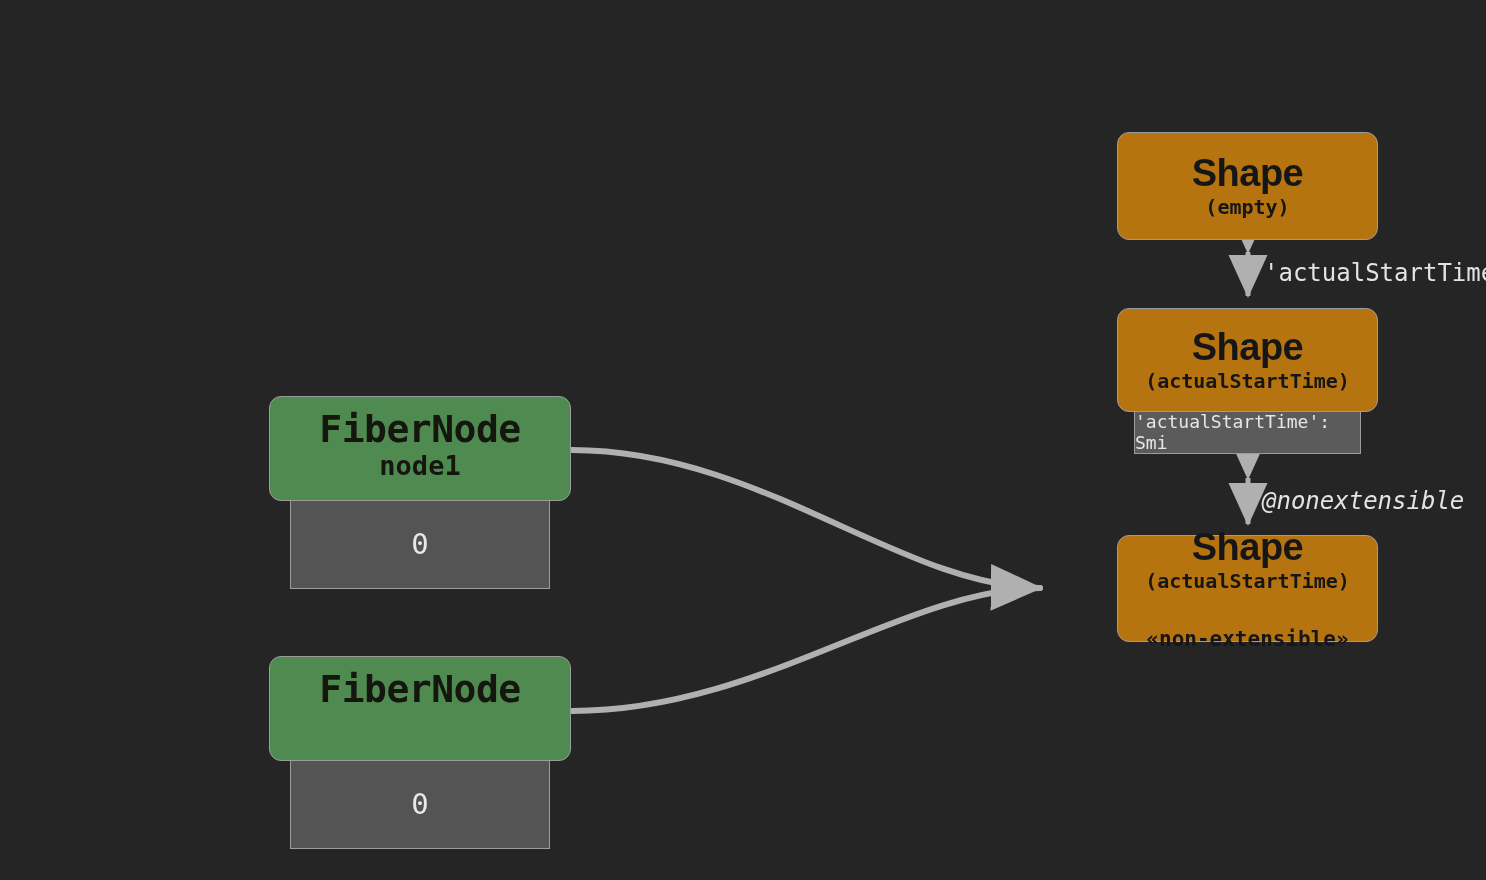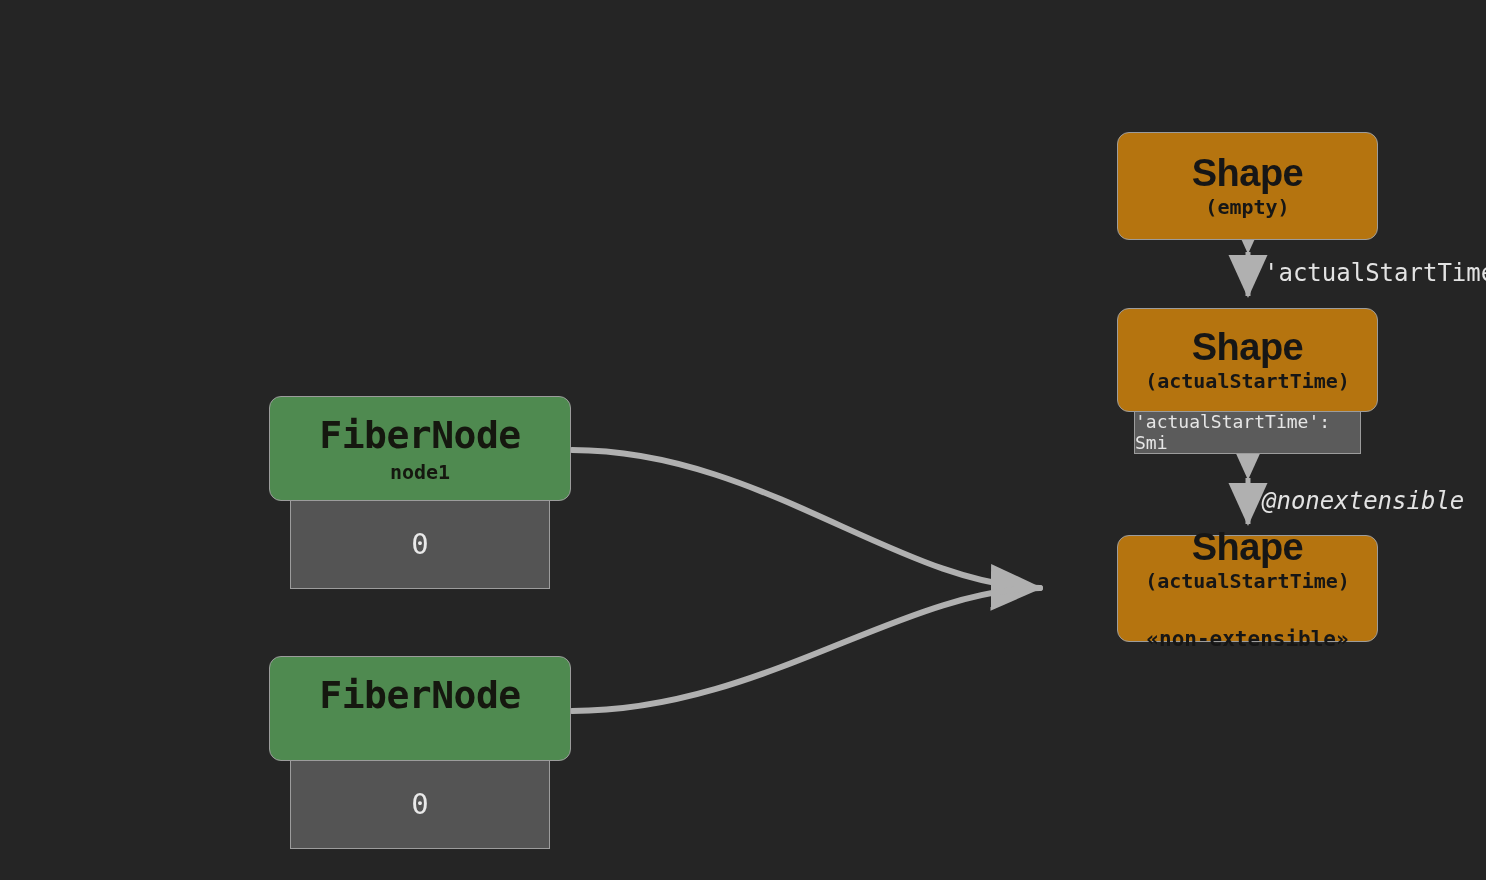--- a/index.html
+++ b/index.html
@@ -32,35 +32,35 @@
   .obj-node {
     position: absolute;
   }
   .obj-head {
     background: #4f8a50;
     border: 1px solid #9c9c9c;
     border-radius: 12px;
     box-sizing: border-box;
     color: #15170f;
     text-align: center;
-    padding: 16px 10px 10px 10px;
+    padding: 10px 10px 10px 10px;
     position: relative;
     z-index: 2;
   }
   .obj-title {
     font-family: "DejaVu Sans Mono", "Liberation Mono", monospace;
     font-weight: bold;
     font-size: 38px;
     line-height: 44px;
     letter-spacing: -0.5px;
   }
   .obj-sub {
     font-family: "DejaVu Sans Mono", "Liberation Mono", monospace;
     font-weight: bold;
-    font-size: 20px;
+    font-size: 27px;
     line-height: 30px;
   }
   .obj-cell {
     background: #545454;
     border: 1px solid #9c9c9c;
     box-sizing: border-box;
     color: #e9e9e9;
     font-family: "DejaVu Sans Mono", "Liberation Mono", monospace;
     font-size: 29px;
     display: flex;

